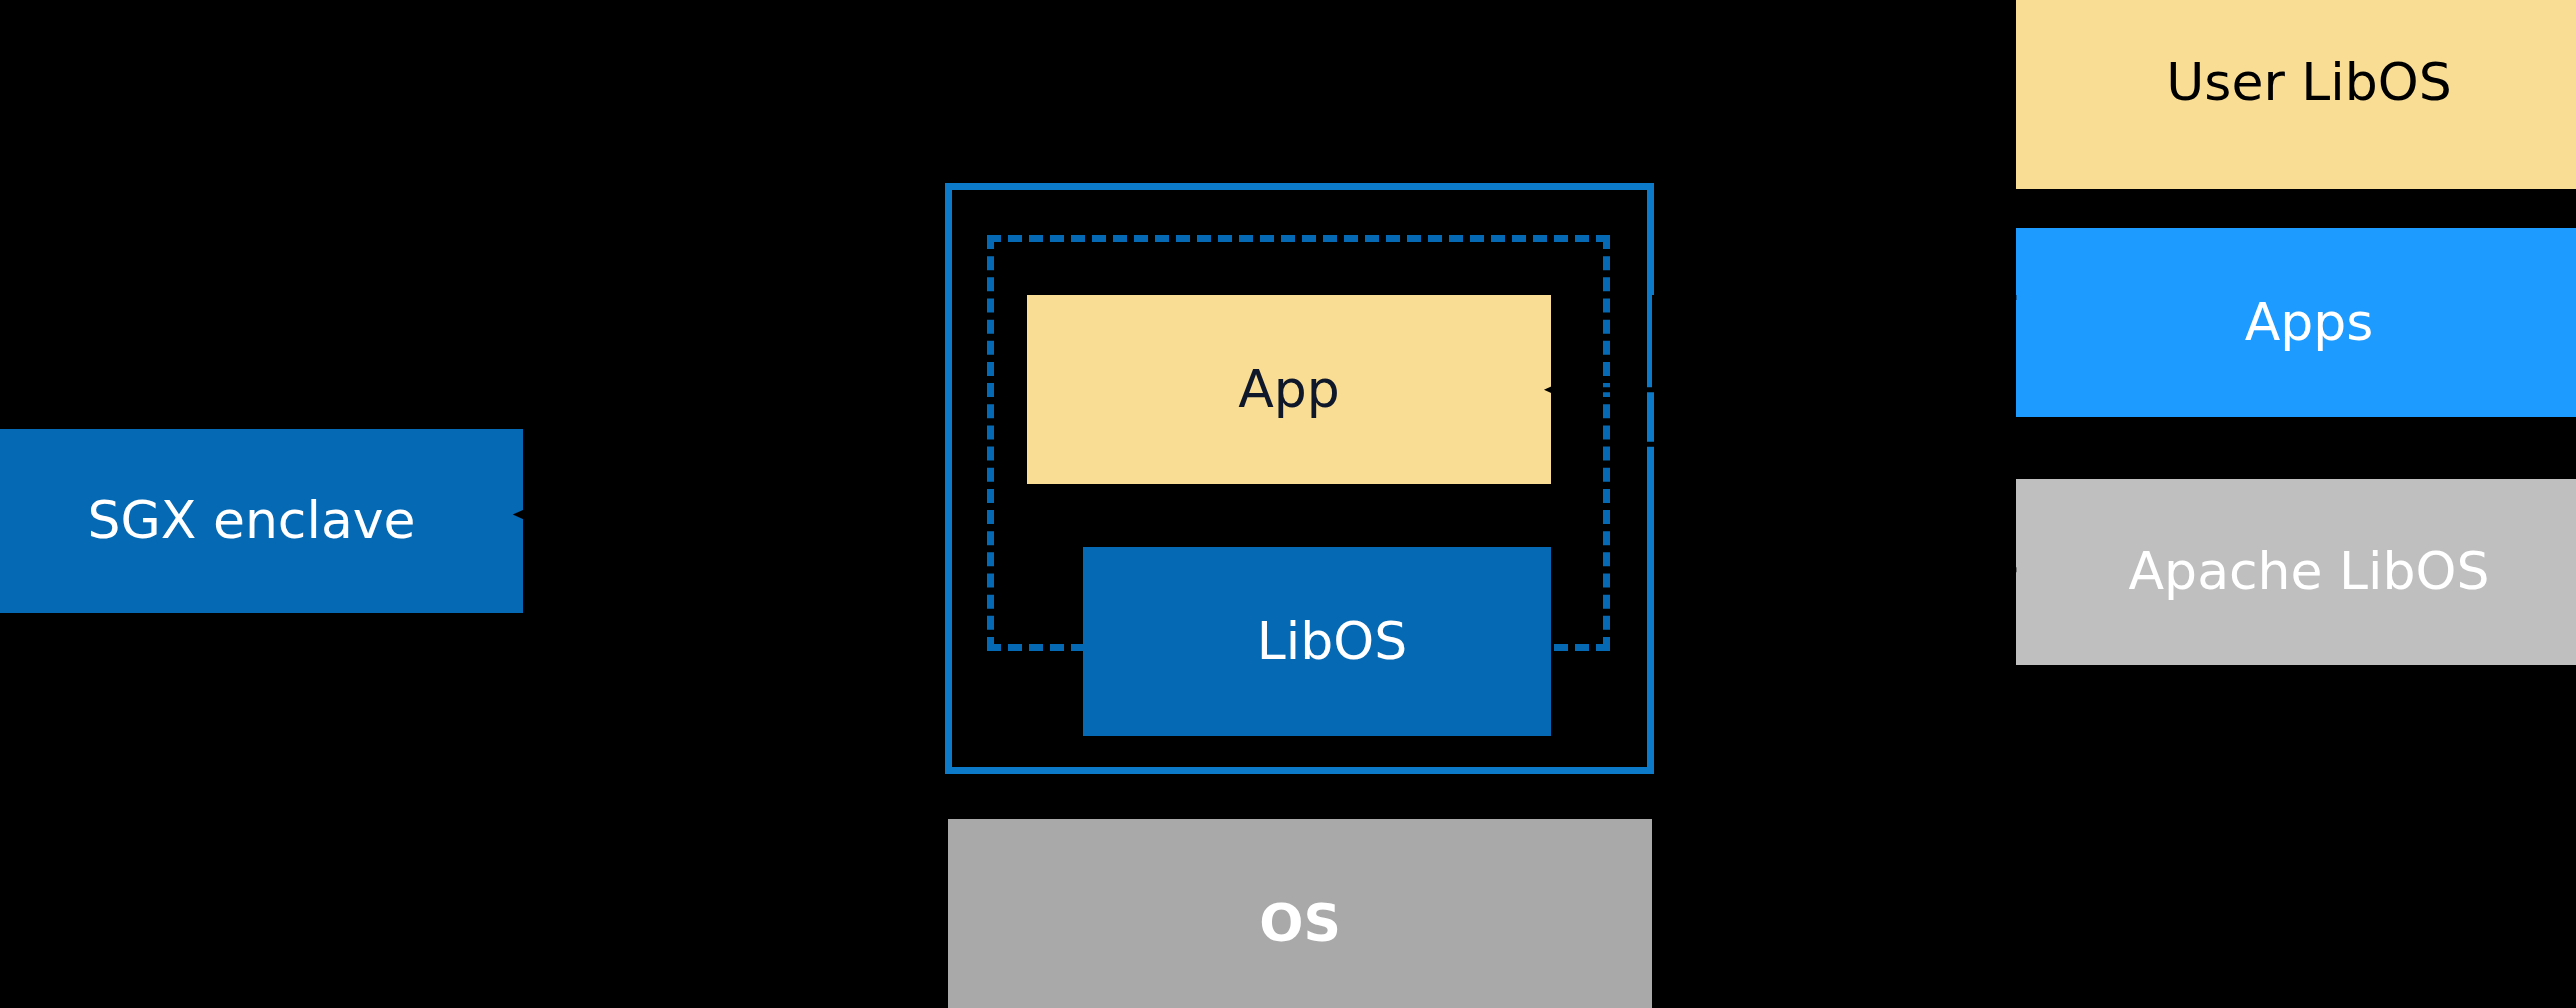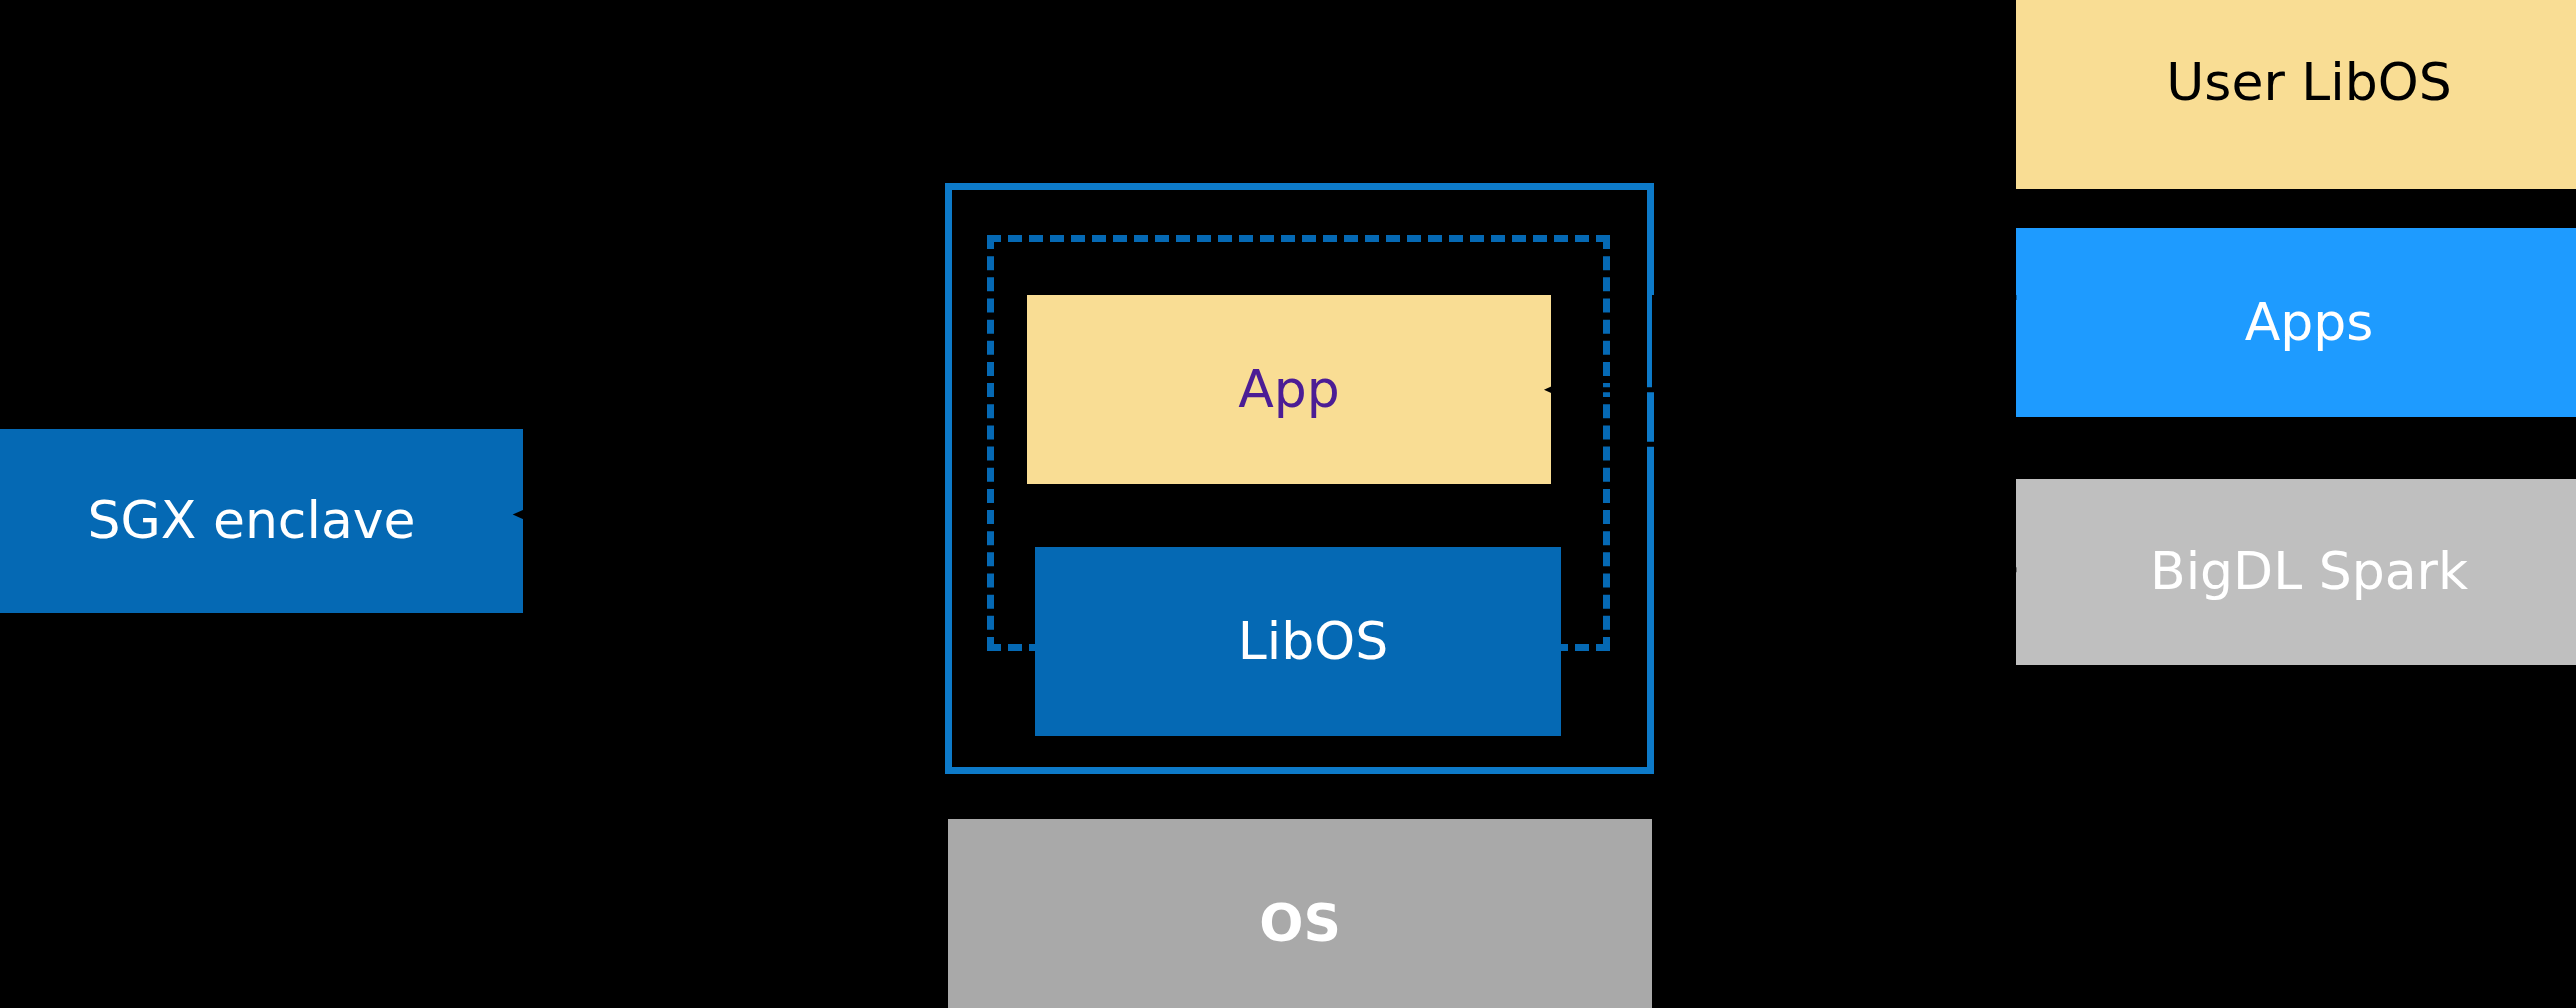--- a/index.html
+++ b/index.html
@@ -56,27 +56,27 @@
     height: 416px;
     border: 7.5px dashed #0569b4;
     background: transparent;
   }
   #app-box {
     left: 1027px;
     top: 295px;
     width: 524px;
     height: 189px;
     background: #f9dd94;
-    color: #4c1d95;
+    color: #0f172a;
     font-size: 52px;
   }
   #libos-box {
-    left: 1035px;
+    left: 1083px;
     top: 547px;
-    width: 526px;
+    width: 468px;
     height: 189px;
     background: #0569b4;
     color: #ffffff;
     font-size: 52px;
     padding-left: 30px;
   }
   #os-box {
     left: 948px;
     top: 819px;
     width: 704px;
@@ -153,21 +153,21 @@
 
   <div class="box" id="user-apps-box">
     <span>User LibOS</span>
   </div>
 
   <div class="box" id="bigdl-box">
     <span>Apps</span>
   </div>
 
   <div class="box" id="apache-spark-box">
-    <span>BigDL Spark</span>
+    <span>Apache LibOS</span>
   </div>
 
   <svg id="connector-layer" viewBox="0 0 3075 1204">
 
     <g>
       <path d="M 620 614 L 1128 614" stroke="#000000" stroke-width="6" fill="none"></path>
       <path d="M 630 606 L 612 614 L 630 622 Z" fill="#000000"></path>
     </g>
 
     <g>

